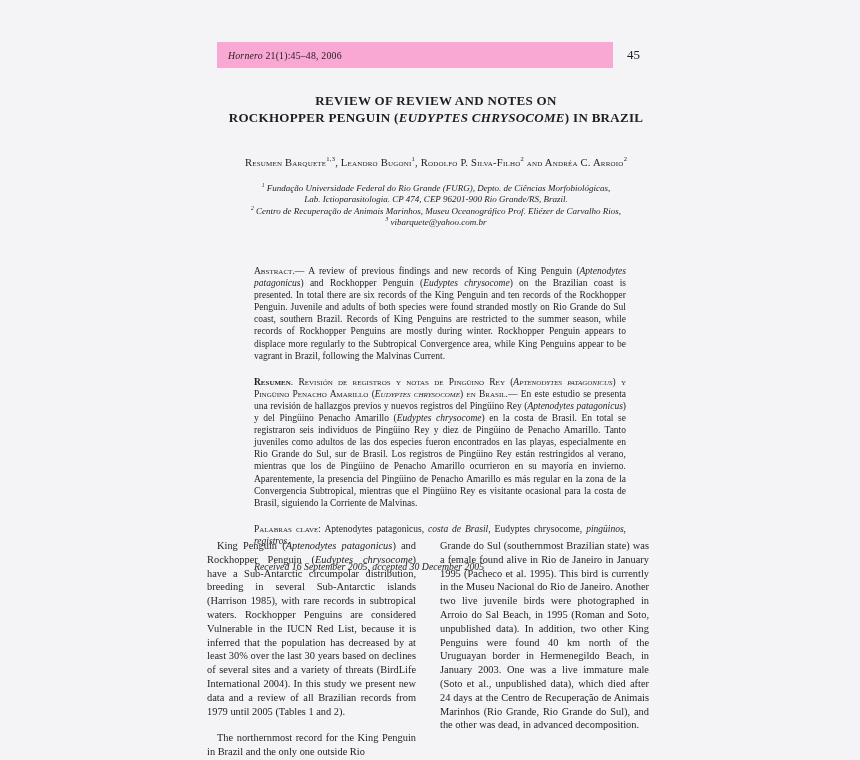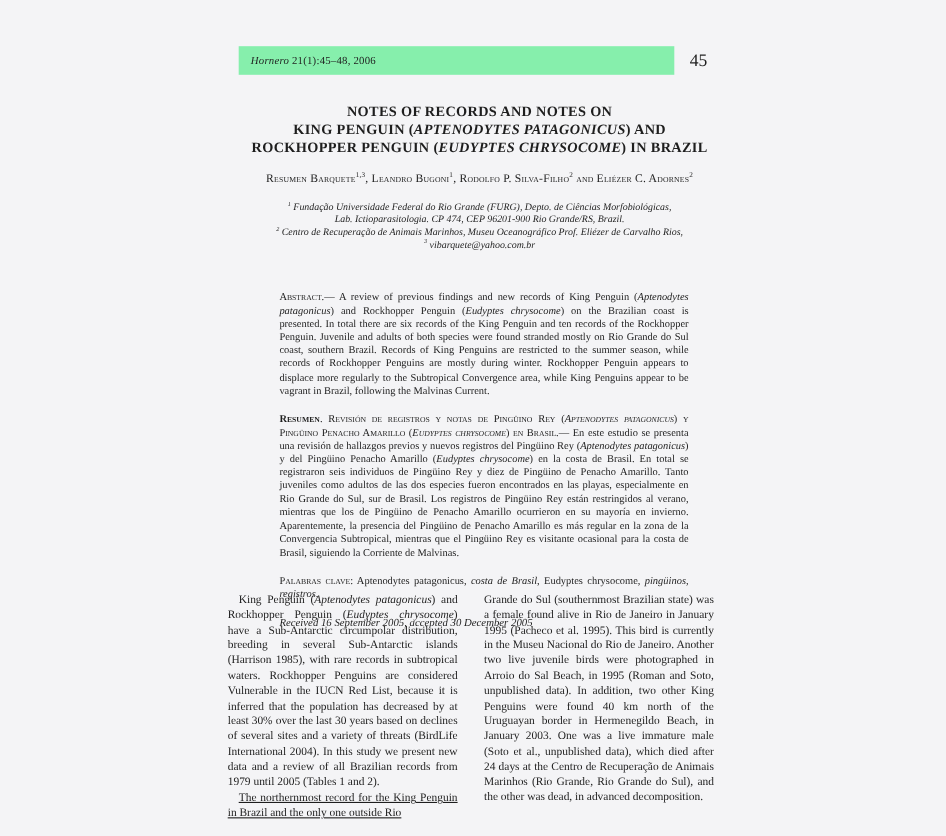--- a/index.html
+++ b/index.html
@@ -13,26 +13,26 @@
     overflow: hidden;
   }
   .sc  { font-variant: small-caps; }
   .it  { font-style: italic; }
   .bd  { font-weight: bold; }
   sup  { font-size: 0.62em; line-height: 0; }
 
   .header-band {
     position: absolute; left: 217px; top: 42px;
     width: 396px; height: 26px;
-    background: #86efac;
+    background: #f9a8d4;
     display: flex; align-items: center;
     padding-left: 11px;
   }
   .journal-ref { font-size: 9.8px; letter-spacing: 0.2px; }
-  .page-number { position: absolute; left: 627px; top: 47px; font-size: 16px; font-family: Liberation Serif, serif; }
+  .page-number { position: absolute; left: 627px; top: 47px; font-size: 13px; font-family: Liberation Serif, serif; }
 
   .title-block {
     position: absolute; left: 206px; top: 93px; width: 460px;
     text-align: center; font-weight: bold;
     font-size: 13px; line-height: 16.5px; letter-spacing: 0.3px;
   }
   .authors-line {
     position: absolute; left: 206px; top: 157px; width: 460px;
     text-align: center; font-size: 10.6px; letter-spacing: 0.2px;
   }
@@ -52,37 +52,36 @@
 
   .body-col {
     position: absolute; top: 539px; width: 209px;
     font-size: 10.4px; line-height: 13.8px;
     text-align: justify; hyphens: auto;
   }
   .col-left  { left: 207px; }
   .col-right { left: 440px; }
   .body-col p { margin: 0; }
   .body-col p.indent { text-indent: 10px; }
-  .body-col p.p2 { margin-top: 1px; text-decoration: underline; }
+  .body-col p.p2 { margin-top: 13px; }
 </style>
 </head>
 <body>
 
 <div class="header-band">
   <div class="journal-ref"><span class="it">Hornero</span><span> 21(1):45–48, 2006</span></div>
 </div>
 <div class="page-number">45</div>
 
 <div class="title-block">
-  <div><span>NOTES OF RECORDS AND NOTES ON</span></div>
-  <div><span>KING PENGUIN (</span><span class="it">APTENODYTES PATAGONICUS</span><span>) AND</span></div>
+  <div><span>REVIEW OF REVIEW AND NOTES ON</span></div>
   <div><span>ROCKHOPPER PENGUIN (</span><span class="it">EUDYPTES CHRYSOCOME</span><span>) IN BRAZIL</span></div>
 </div>
 
-<div class="authors-line"><span class="sc">Resumen Barquete</span><sup>1,3</sup><span class="sc">, </span><span class="sc">Leandro Bugoni</span><sup>1</sup><span class="sc">, </span><span class="sc">Rodolfo P. Silva-Filho</span><sup>2</sup><span class="sc"> and Eliézer C. Adornes</span><sup>2</sup></div>
+<div class="authors-line"><span class="sc">Resumen Barquete</span><sup>1,3</sup><span class="sc">, </span><span class="sc">Leandro Bugoni</span><sup>1</sup><span class="sc">, </span><span class="sc">Rodolfo P. Silva-Filho</span><sup>2</sup><span class="sc"> and Andréa C. Arroio</span><sup>2</sup></div>
 
 <div class="affiliations">
   <div><sup>1</sup><span> Fundação Universidade Federal do Rio Grande (FURG), Depto. de Ciências Morfobiológicas,</span></div>
   <div><span>Lab. Ictioparasitologia. CP 474, CEP 96201-900 Rio Grande/RS, Brazil.</span></div>
   <div><sup>2</sup><span> Centro de Recuperação de Animais Marinhos, Museu Oceanográfico Prof. Eliézer de Carvalho Rios,</span></div>
   <div><sup>3</sup><span> vibarquete@yahoo.com.br</span></div>
 </div>
 
 <div class="front-matter">
   <p class="abstract-p"><span class="sc">Abstract</span><span>.— A review of previous findings and new records of King Penguin (</span><span class="it">Aptenodytes patagonicus</span><span>) and Rockhopper Penguin (</span><span class="it">Eudyptes chrysocome</span><span>) on the Brazilian coast is presented. In total there are six records of the King Penguin and ten records of the Rockhopper Penguin. Juvenile and adults of both species were found stranded mostly on Rio Grande do Sul coast, southern Brazil. Records of King Penguins are restricted to the summer season, while records of Rockhopper Penguins are mostly during winter. Rockhopper Penguin appears to displace more regularly to the Subtropical Convergence area, while King Penguins appear to be vagrant in Brazil, following the Malvinas Current.</span></p>

